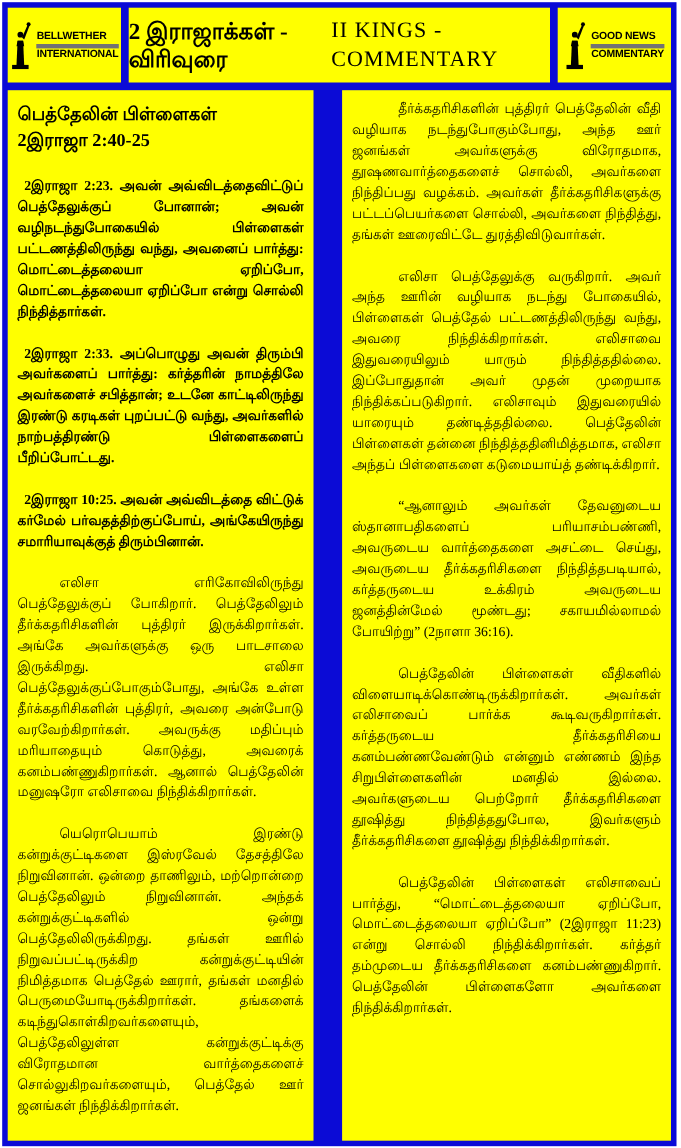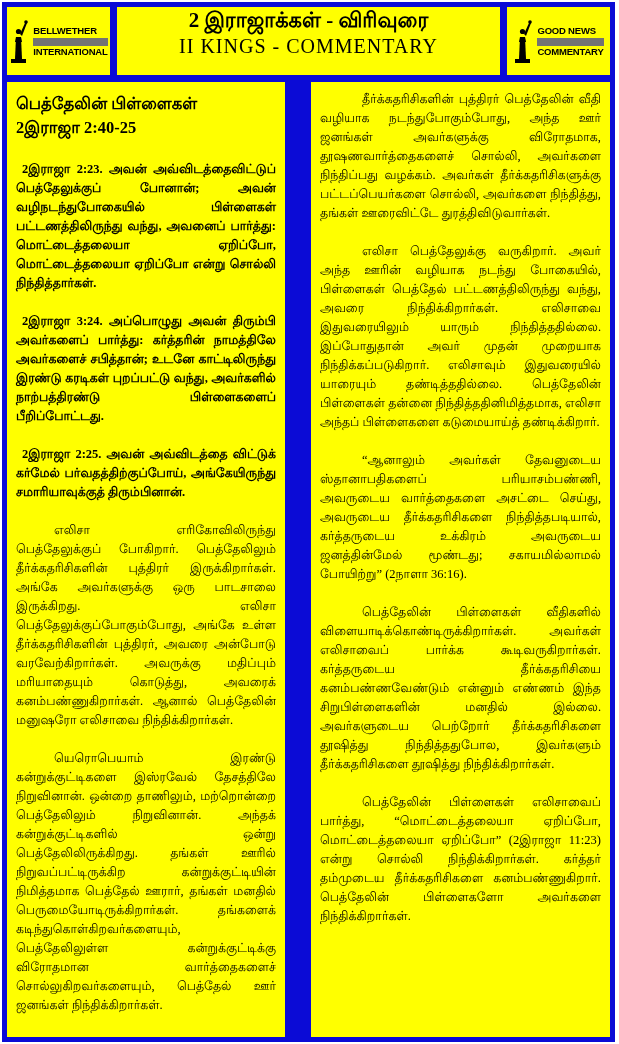--- a/index.html
+++ b/index.html
@@ -7,22 +7,22 @@
   .page{position:relative;width:619px;height:1044px;background:#ffffff;overflow:hidden;
         font-family:"Liberation Serif",serif;color:#000;}
   .frame{position:absolute;left:2px;top:2px;width:613px;height:1040px;background:#0b0bd6;
          box-sizing:border-box;padding:5px;display:flex;flex-direction:column;gap:7px;}
   .box{background:#ffff00;box-sizing:border-box;}
   .header-row{display:flex;gap:7px;height:68px;flex:0 0 auto;}
   .logo-box{width:103px;display:flex;align-items:center;justify-content:center;gap:4px;padding:2px;}
   .statue{display:inline-flex;align-items:center;}
   .logo-text{display:flex;flex-direction:column;font-family:"Liberation Sans",sans-serif;
              font-weight:bold;font-size:9.5px;line-height:12px;letter-spacing:-0.2px;white-space:nowrap;}
-  .logo-line1{border-bottom:8px solid #737373;padding-bottom:1px;}
-  .title-box{flex:1;display:flex;flex-direction:column;align-items:center;}
+  .logo-line1{border-bottom:4px solid #737373;padding-bottom:1px;}
+  .title-box{flex:1;display:flex;flex-direction:row;align-items:center;}
   .title-tamil{font-weight:bold;font-size:21px;line-height:26px;}
   .title-english{font-size:20px;line-height:26px;letter-spacing:1px;}
   .body-row{flex:1;display:flex;gap:26px;min-height:0;}
   .col{padding:8px 9px;overflow:hidden;}
   .col-left{width:278px;flex:0 0 auto;}
   .col-right{flex:1;}
   .heading{font-weight:bold;font-size:16.5px;line-height:24px;margin:2px 0 20px 0;}
   p.para{margin:0 0 19px 0;text-align:justify;text-align-last:left;
          font-size:12.5px;line-height:19px;}
   .verse{font-weight:bold;text-indent:6px;}
@@ -79,22 +79,22 @@
     </div>
 
     <div class="body-row">
 
       <div class="box col col-left">
         <div class="heading">
           <div>பெத்தேலின் பிள்ளைகள்</div>
           <div>2இராஜா 2:40-25</div>
         </div>
         <p class="para verse">2இராஜா 2:23. அவன் அவ்விடத்தைவிட்டுப் பெத்தேலுக்குப் போனான்; அவன் வழிநடந்துபோகையில் பிள்ளைகள் பட்டணத்திலிருந்து வந்து, அவனைப் பார்த்து: மொட்டைத்தலையா ஏறிப்போ, மொட்டைத்தலையா ஏறிப்போ என்று சொல்லி நிந்தித்தார்கள்.</p>
-        <p class="para verse">2இராஜா 3:24. அப்பொழுது அவன் திரும்பி அவர்களைப் பார்த்து: கர்த்தரின் நாமத்திலே அவர்களைச் சபித்தான்; உடனே காட்டிலிருந்து இரண்டு கரடிகள் புறப்பட்டு வந்து, அவர்களில் நாற்பத்திரண்டு பிள்ளைகளைப் பீறிப்போட்டது.</p>
-        <p class="para verse">2இராஜா 2:25. அவன் அவ்விடத்தை விட்டுக் கர்மேல் பர்வதத்திற்குப்போய், அங்கேயிருந்து சமாரியாவுக்குத் திரும்பினான்.</p>
+        <p class="para verse">2இராஜா 2:33. அப்பொழுது அவன் திரும்பி அவர்களைப் பார்த்து: கர்த்தரின் நாமத்திலே அவர்களைச் சபித்தான்; உடனே காட்டிலிருந்து இரண்டு கரடிகள் புறப்பட்டு வந்து, அவர்களில் நாற்பத்திரண்டு பிள்ளைகளைப் பீறிப்போட்டது.</p>
+        <p class="para verse">2இராஜா 10:25. அவன் அவ்விடத்தை விட்டுக் கர்மேல் பர்வதத்திற்குப்போய், அங்கேயிருந்து சமாரியாவுக்குத் திரும்பினான்.</p>
         <p class="para commentary">எலிசா எரிகோவிலிருந்து பெத்தேலுக்குப் போகிறார். பெத்தேலிலும் தீர்க்கதரிசிகளின் புத்திரர் இருக்கிறார்கள். அங்கே அவர்களுக்கு ஒரு பாடசாலை இருக்கிறது. எலிசா பெத்தேலுக்குப்போகும்போது, அங்கே உள்ள தீர்க்கதரிசிகளின் புத்திரர், அவரை அன்போடு வரவேற்கிறார்கள். அவருக்கு மதிப்பும் மரியாதையும் கொடுத்து, அவரைக் கனம்பண்ணுகிறார்கள். ஆனால் பெத்தேலின் மனுஷரோ எலிசாவை நிந்திக்கிறார்கள்.</p>
         <p class="para commentary">யெரொபெயாம் இரண்டு கன்றுக்குட்டிகளை இஸ்ரவேல் தேசத்திலே நிறுவினான். ஒன்றை தாணிலும், மற்றொன்றை பெத்தேலிலும் நிறுவினான். அந்தக் கன்றுக்குட்டிகளில் ஒன்று பெத்தேலிலிருக்கிறது. தங்கள் ஊரில் நிறுவப்பட்டிருக்கிற கன்றுக்குட்டியின் நிமித்தமாக பெத்தேல் ஊரார், தங்கள் மனதில் பெருமையோடிருக்கிறார்கள். தங்களைக் கடிந்துகொள்கிறவர்களையும், பெத்தேலிலுள்ள கன்றுக்குட்டிக்கு விரோதமான வார்த்தைகளைச் சொல்லுகிறவர்களையும், பெத்தேல் ஊர் ஜனங்கள் நிந்திக்கிறார்கள்.</p>
       </div>
 
       <div class="box col col-right">
         <p class="para first-right"><span>தீர்க்கதரிசிகளின் புத்திரர் பெத்தேலின் வீதி வழியாக நடந்துபோகும்போது, அந்த ஊர் ஜனங்கள் அவர்களுக்கு விரோதமாக, தூஷணவார்த்தைகளைச் சொல்லி, அவர்களை நிந்திப்பது வழக்கம். அவர்கள் தீர்க்கதரிசிகளுக்கு பட்டப்பெயர்களை சொல்லி, அவர்களை நிந்தித்து, தங்கள் ஊரைவிட்டே துரத்திவிடுவார்கள்.</span><span class="ref"></span><span></span></p>
         <p class="para"><span>எலிசா பெத்தேலுக்கு வருகிறார். அவர் அந்த ஊரின் வழியாக நடந்து போகையில், பிள்ளைகள் பெத்தேல் பட்டணத்திலிருந்து வந்து, அவரை நிந்திக்கிறார்கள். எலிசாவை இதுவரையிலும் யாரும் நிந்தித்ததில்லை. இப்போதுதான் அவர் முதன் முறையாக நிந்திக்கப்படுகிறார். எலிசாவும் இதுவரையில் யாரையும் தண்டித்ததில்லை. பெத்தேலின் பிள்ளைகள் தன்னை நிந்தித்ததினிமித்தமாக, எலிசா அந்தப் பிள்ளைகளை கடுமையாய்த் தண்டிக்கிறார்.</span><span class="ref"></span><span></span></p>
         <p class="para"><span>“ஆனாலும் அவர்கள் தேவனுடைய ஸ்தானாபதிகளைப் பரியாசம்பண்ணி, அவருடைய வார்த்தைகளை அசட்டை செய்து, அவருடைய தீர்க்கதரிசிகளை நிந்தித்தபடியால், கர்த்தருடைய உக்கிரம் அவருடைய ஜனத்தின்மேல் மூண்டது; சகாயமில்லாமல் போயிற்று” </span><span class="ref">(2நாளா 36:16)</span><span>.</span></p>
         <p class="para"><span>பெத்தேலின் பிள்ளைகள் வீதிகளில் விளையாடிக்கொண்டிருக்கிறார்கள். அவர்கள் எலிசாவைப் பார்க்க கூடிவருகிறார்கள். கர்த்தருடைய தீர்க்கதரிசியை கனம்பண்ணவேண்டும் என்னும் எண்ணம் இந்த சிறுபிள்ளைகளின் மனதில் இல்லை. அவர்களுடைய பெற்றோர் தீர்க்கதரிசிகளை தூஷித்து நிந்தித்ததுபோல, இவர்களும் தீர்க்கதரிசிகளை தூஷித்து நிந்திக்கிறார்கள்.</span><span class="ref"></span><span></span></p>
         <p class="para"><span>பெத்தேலின் பிள்ளைகள் எலிசாவைப் பார்த்து, “மொட்டைத்தலையா ஏறிப்போ, மொட்டைத்தலையா ஏறிப்போ” </span><span class="ref">(2இராஜா 11:23)</span><span> என்று சொல்லி நிந்திக்கிறார்கள். கர்த்தர் தம்முடைய தீர்க்கதரிசிகளை கனம்பண்ணுகிறார். பெத்தேலின் பிள்ளைகளோ அவர்களை நிந்திக்கிறார்கள்.</span></p>

